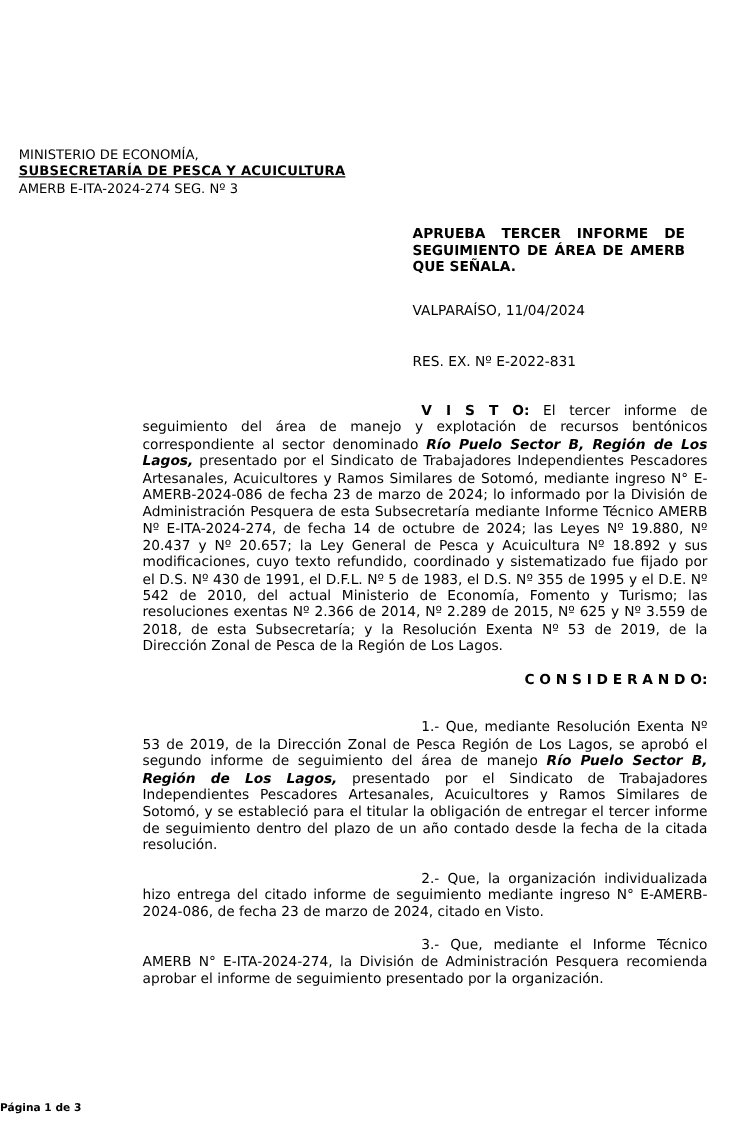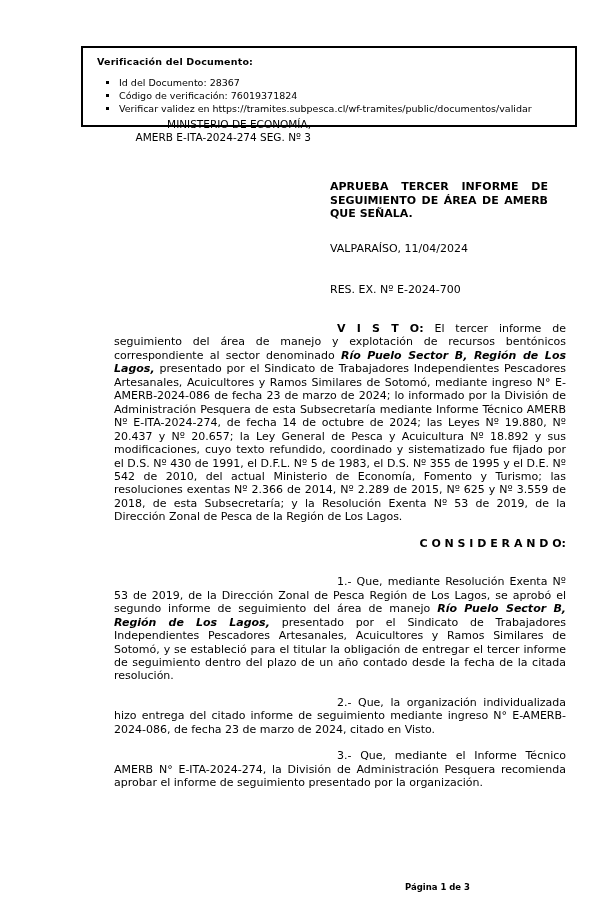--- a/index.html
+++ b/index.html
@@ -26,21 +26,21 @@
   .verify-list {
     list-style: square;
     margin: 9px 0 0 22px;
     font-size: 9.5px;
     line-height: 13px;
   }
 
   
   .letterhead {
     position: absolute; left: 15px; top: 118px; width: 296px;
-    text-align: right;
+    text-align: left;
     font-size: 10.5px; line-height: 13.4px;
   }
   .letterhead .org { font-weight: bold; text-decoration: underline; letter-spacing: 0.2px; }
 
   
   .title-block {
     position: absolute; left: 330px; top: 180px; width: 218px;
     font-size: 11px; line-height: 13.5px;
   }
   .subject { font-weight: bold; text-align: justify; }
@@ -58,47 +58,39 @@
   .section-heading {
     text-align: right; font-weight: bold;
     margin: 12px 0 25px 0; text-indent: 0;
   }
   .bi { font-weight: bold; font-style: italic; }
   .b { font-weight: bold; }
 
   
   .footer {
     position: absolute; left: 0; top: 882px; width: 470px;
-    text-align: right;
     font-size: 8.5px; font-weight: bold;
   }
 </style>
 </head>
 <body>
 
 <div class="page">
 
-  <div class="verify-box">
-    <div class="verify-title">Verificación del Documento:</div>
-    <ul class="verify-list">
-      <li>Id del Documento: 28367</li>
-      <li>Código de verificación: 76019371824</li>
-      <li>Verificar validez en https://tramites.subpesca.cl/wf-tramites/public/documentos/validar</li>
-    </ul>
-  </div>
 
   <div class="letterhead">
     <div>MINISTERIO DE ECONOMÍA,</div>
+    <div class="org">SUBSECRETARÍA DE PESCA Y ACUICULTURA</div>
     <div>AMERB E-ITA-2024-274 SEG. Nº 3</div>
   </div>
 
   <div class="title-block">
     <p class="subject">APRUEBA TERCER INFORME DE SEGUIMIENTO DE ÁREA DE AMERB QUE SEÑALA.</p>
     <p class="place-date">VALPARAÍSO, 11/04/2024</p>
-    <p class="res-number">RES. EX. Nº E-2024-700</p>
+    <p class="res-number">RES. EX. Nº E-2022-831</p>
   </div>
 
   <div class="body-text">
 
     <p class="para">
       <span class="b">V I S T O:</span><span> El tercer informe de seguimiento del área de manejo y explotación de recursos bentónicos correspondiente al sector denominado </span><span class="bi">Río Puelo Sector B, Región de Los Lagos,</span><span> presentado por el Sindicato de Trabajadores Independientes Pescadores Artesanales, Acuicultores y Ramos Similares de Sotomó, mediante ingreso N° E-AMERB-2024-086 de fecha 23 de marzo de 2024; lo informado por la División de Administración Pesquera de esta Subsecretaría mediante Informe Técnico AMERB Nº E-ITA-2024-274, de fecha 14 de octubre de 2024; las Leyes Nº 19.880, Nº 20.437 y Nº 20.657; la Ley General de Pesca y Acuicultura Nº 18.892 y sus modificaciones, cuyo texto refundido, coordinado y sistematizado fue fijado por el D.S. Nº 430 de 1991, el D.F.L. Nº 5 de 1983, el D.S. Nº 355 de 1995 y el D.E. Nº 542 de 2010, del actual Ministerio de Economía, Fomento y Turismo; las resoluciones exentas Nº 2.366 de 2014, Nº 2.289 de 2015, Nº 625 y Nº 3.559 de 2018, de esta Subsecretaría; y la Resolución Exenta Nº 53 de 2019, de la Dirección Zonal de Pesca de la Región de Los Lagos.</span>
     </p>
 
     <p class="section-heading">C O N S I D E R A N D O:</p>
 

